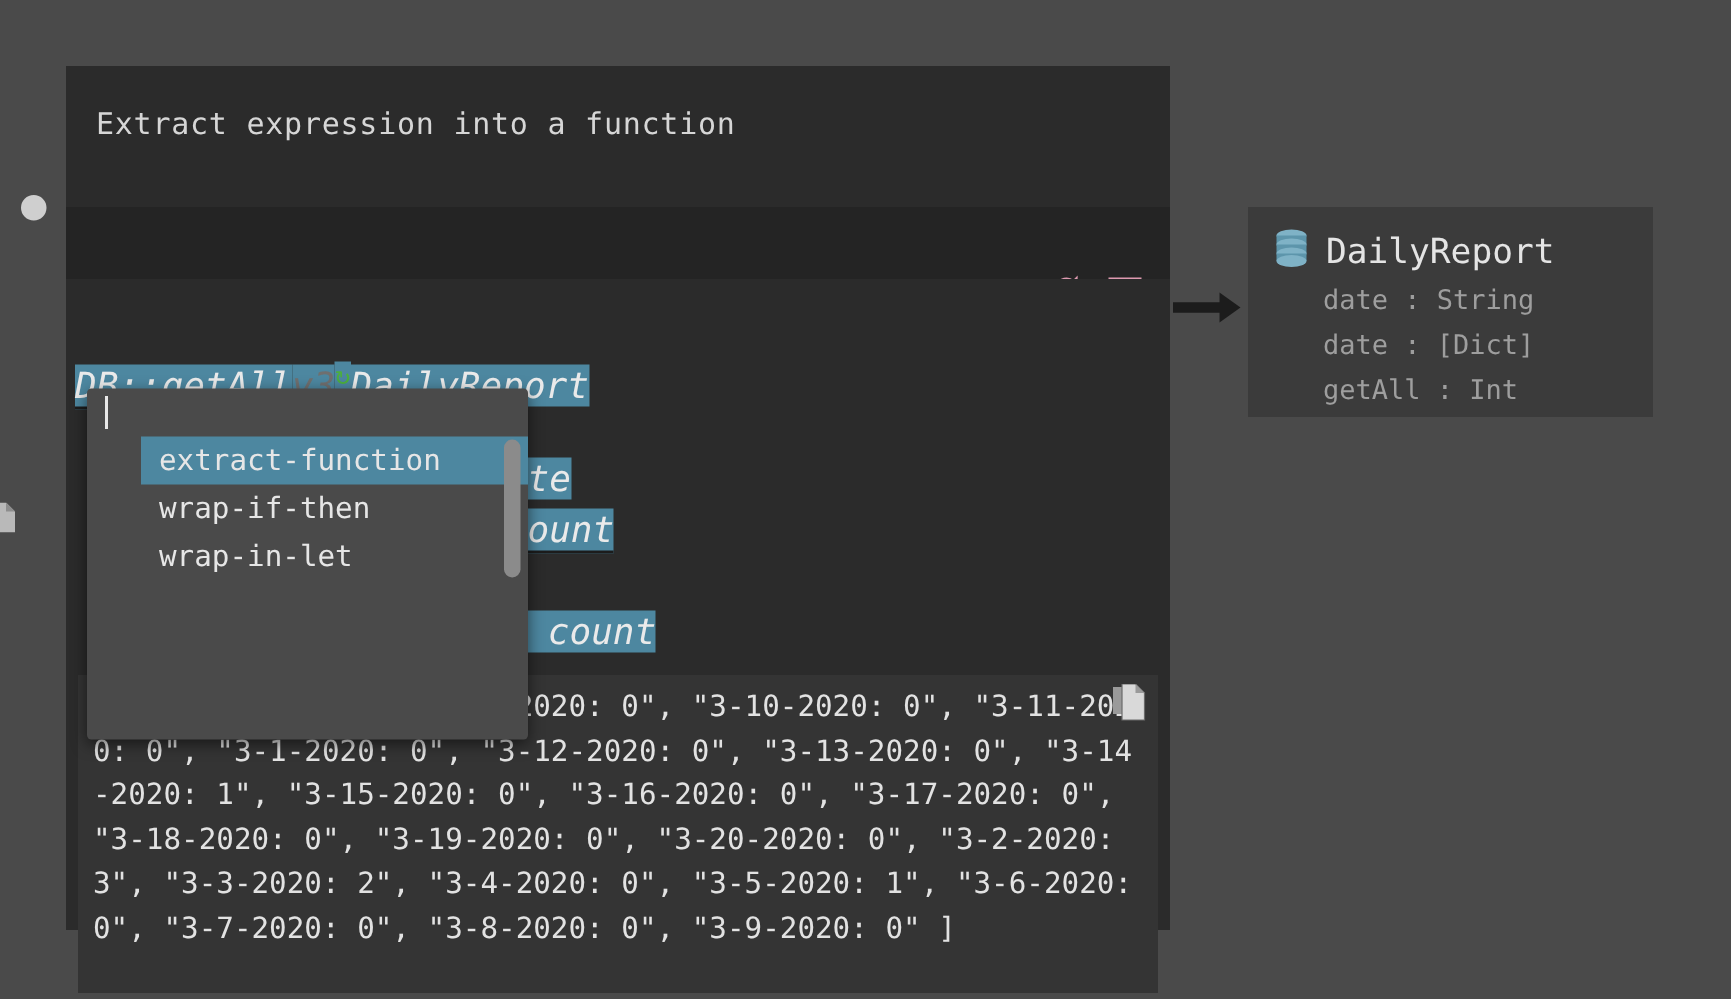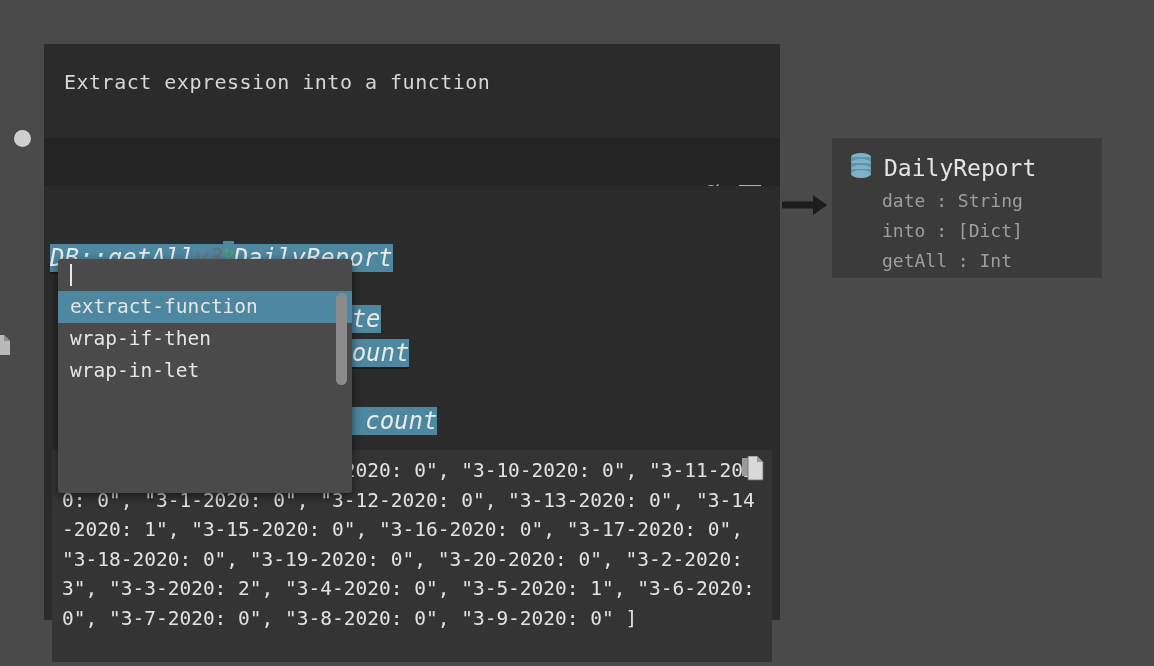--- a/index.html
+++ b/index.html
@@ -149,20 +149,21 @@
     padding: 5px 12px 0 12px;
   }
   .caret {
     display: inline-block;
     width: 2px; height: 22px;
     background: #e8e8e8;
     vertical-align: middle;
   }
   .popup-list {
     position: relative;
+    padding-left: 36px;
   }
   .popup-item {
     height: 32px;
     line-height: 32px;
     padding: 0 12px;
     font-size: 19.5px;
     color: #e6e6e6;
     white-space: pre;
     cursor: pointer;
   }
@@ -307,18 +308,18 @@
           <rect x="3" y="11" width="20" height="6" fill="#5d95ab"></rect>
           <ellipse cx="13" cy="17" rx="10" ry="4" fill="#7fb2c6"></ellipse>
           <rect x="3" y="17" width="20" height="5" fill="#5d95ab"></rect>
           <ellipse cx="13" cy="22" rx="10" ry="4" fill="#7fb2c6"></ellipse>
         </svg>
       </span>
       <span class="type-name">DailyReport</span>
     </div>
     <div id="type-fields">
         <div class="type-field">date : String</div>
-        <div class="type-field">into : [Dict]</div>
+        <div class="type-field">date : [Dict]</div>
         <div class="type-field">getAll : Int</div>
       </div>
   </div>
 
 </div>
 
 </body></html>

